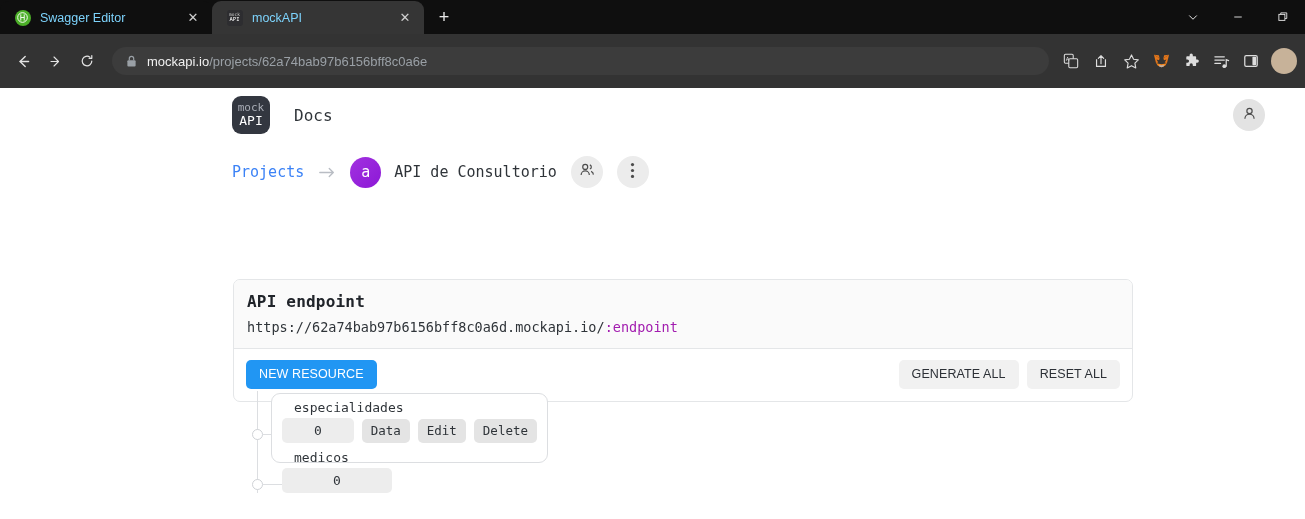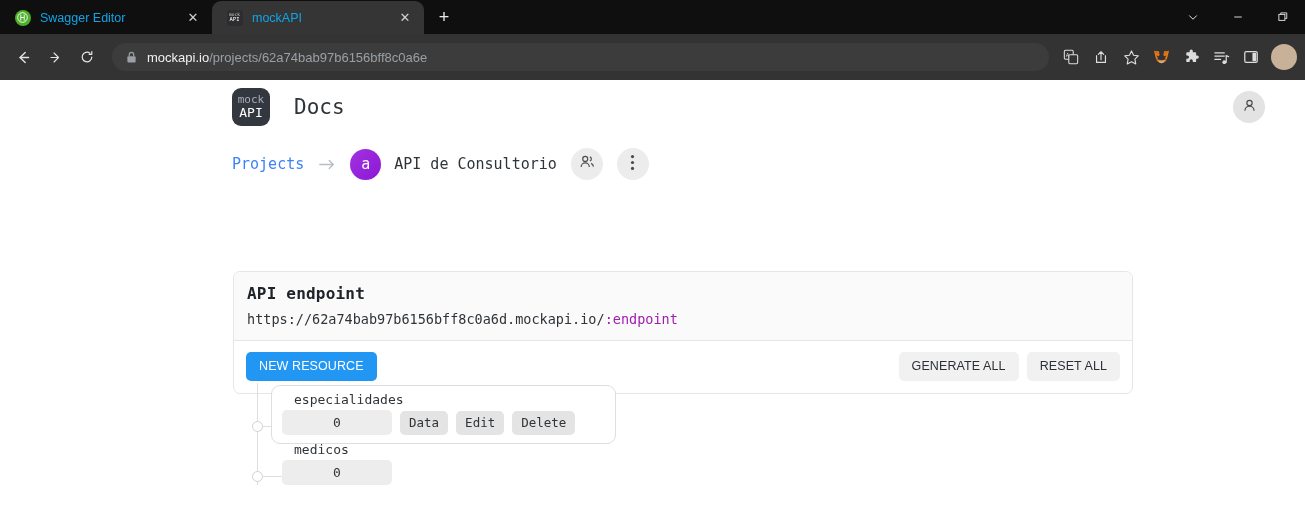--- a/index.html
+++ b/index.html
@@ -35,21 +35,21 @@
   .fav-swagger svg { display:block; }
   .fav-mock {
     width: 16px; height: 16px; border-radius: 3px;
     background: #2d2d30;
     display: flex; flex-direction: column; align-items: center; justify-content: center;
     line-height: 1;
   }
   .fav-mock span:first-child { font-size: 4.5px; color: #c9c9c9; font-family:"DejaVu Sans Mono",monospace;}
   .fav-mock span:last-child  { font-size: 5.5px; color: #ffffff; font-family:"DejaVu Sans Mono",monospace;}
   .tab-title {
-    flex: 1; color: #0ea5e9; font-size: 12.5px;
+    flex: 1; color: #7dd3fc; font-size: 12.5px;
     font-family: "Liberation Sans", sans-serif;
     white-space: nowrap; overflow: hidden; text-overflow: ellipsis;
   }
   .tab-close {
     width: 18px; height: 18px; flex: 0 0 18px;
     color: #cfcfcf; display: flex; align-items: center; justify-content: center;
     font-size: 13px; font-family: "Liberation Sans", sans-serif; border-radius: 50%;
   }
   .newtab {
     width: 28px; height: 28px; margin-left: 6px; margin-bottom: 3px;
@@ -59,21 +59,21 @@
   .winctl {
     position: absolute; right: 0; top: 0; height: 34px;
     display: flex; align-items: center;
   }
   .winbtn {
     width: 45px; height: 34px; display: flex; align-items: center; justify-content: center;
     color: #e9e9e9;
   }
 
   .toolbar {
-    height: 46px; background: #333333;
+    height: 54px; background: #333333;
     display: flex; align-items: center; padding: 16px 8px; gap: 2px;
   }
   .navbtn {
     width: 30px; height: 30px; display: flex; align-items: center; justify-content: center;
     color: #e4e4e4; border-radius: 50%; flex: 0 0 30px;
   }
   .urlpill {
     flex: 1; height: 28px; margin: 0 6px 0 8px;
     background: #3c3c3c; border-radius: 14px;
     display: flex; align-items: center; padding: 0 10px 0 14px; gap: 9px;
@@ -102,21 +102,21 @@
     padding: 0 40px 0 232px;
   }
   .logo {
     width: 38px; height: 38px; border-radius: 9px; background: #333740;
     display: flex; flex-direction: column; align-items: center; justify-content: center;
     line-height: 1.05; flex: 0 0 38px;
   }
   .logo .l1 { font-size: 11px; color: #a8acb5; font-family: "DejaVu Sans Mono", monospace; }
   .logo .l2 { font-size: 13px; color: #ffffff; font-family: "DejaVu Sans Mono", monospace; }
   .docs {
-    margin-left: 24px; font-size: 21px; color: #2f3439;
+    margin-left: 24px; font-size: 16px; color: #2f3439;
     font-family: "DejaVu Sans Mono", monospace;
   }
   .header-spacer { flex: 1; }
   .user-circle {
     width: 32px; height: 32px; border-radius: 50%; background: #e3e3e3;
     display: flex; align-items: center; justify-content: center; color: #4a4a4a;
   }
 
   .breadcrumb {
     display: flex; align-items: center; gap: 0;
@@ -180,23 +180,23 @@
     position: relative; height: 50px;
   }
   .node-dot {
     position: absolute; left: 19px; top: 38px; width: 11px; height: 11px;
     border-radius: 50%; border: 1px solid #cfd2d6; background: #fff; z-index: 2;
   }
   .node-stem {
     position: absolute; left: 30px; top: 43px; width: 20px; height: 1px; background: #dcdee1;
   }
   .res-box {
-    position: absolute; left: 38px; top: 2px; width: 345px;
+    position: absolute; left: 38px; top: 2px; width: 277px;
     border: 1px solid transparent; border-radius: 9px;
-    padding: 6px 10px 8px 10px;
+    padding: 6px 10px 19px 10px;
   }
   .res-box.hovered { border-color: #dcdee1; background: #ffffff; }
   .res-name {
     font-size: 13px; color: #2f3439; font-family: "DejaVu Sans Mono", monospace;
     padding-left: 12px; margin-bottom: 3px;
   }
   .res-line { display: flex; align-items: center; gap: 8px; }
   .res-count {
     width: 110px; height: 25px; background: #ededed; border-radius: 5px;
     display: flex; align-items: center; justify-content: center;

